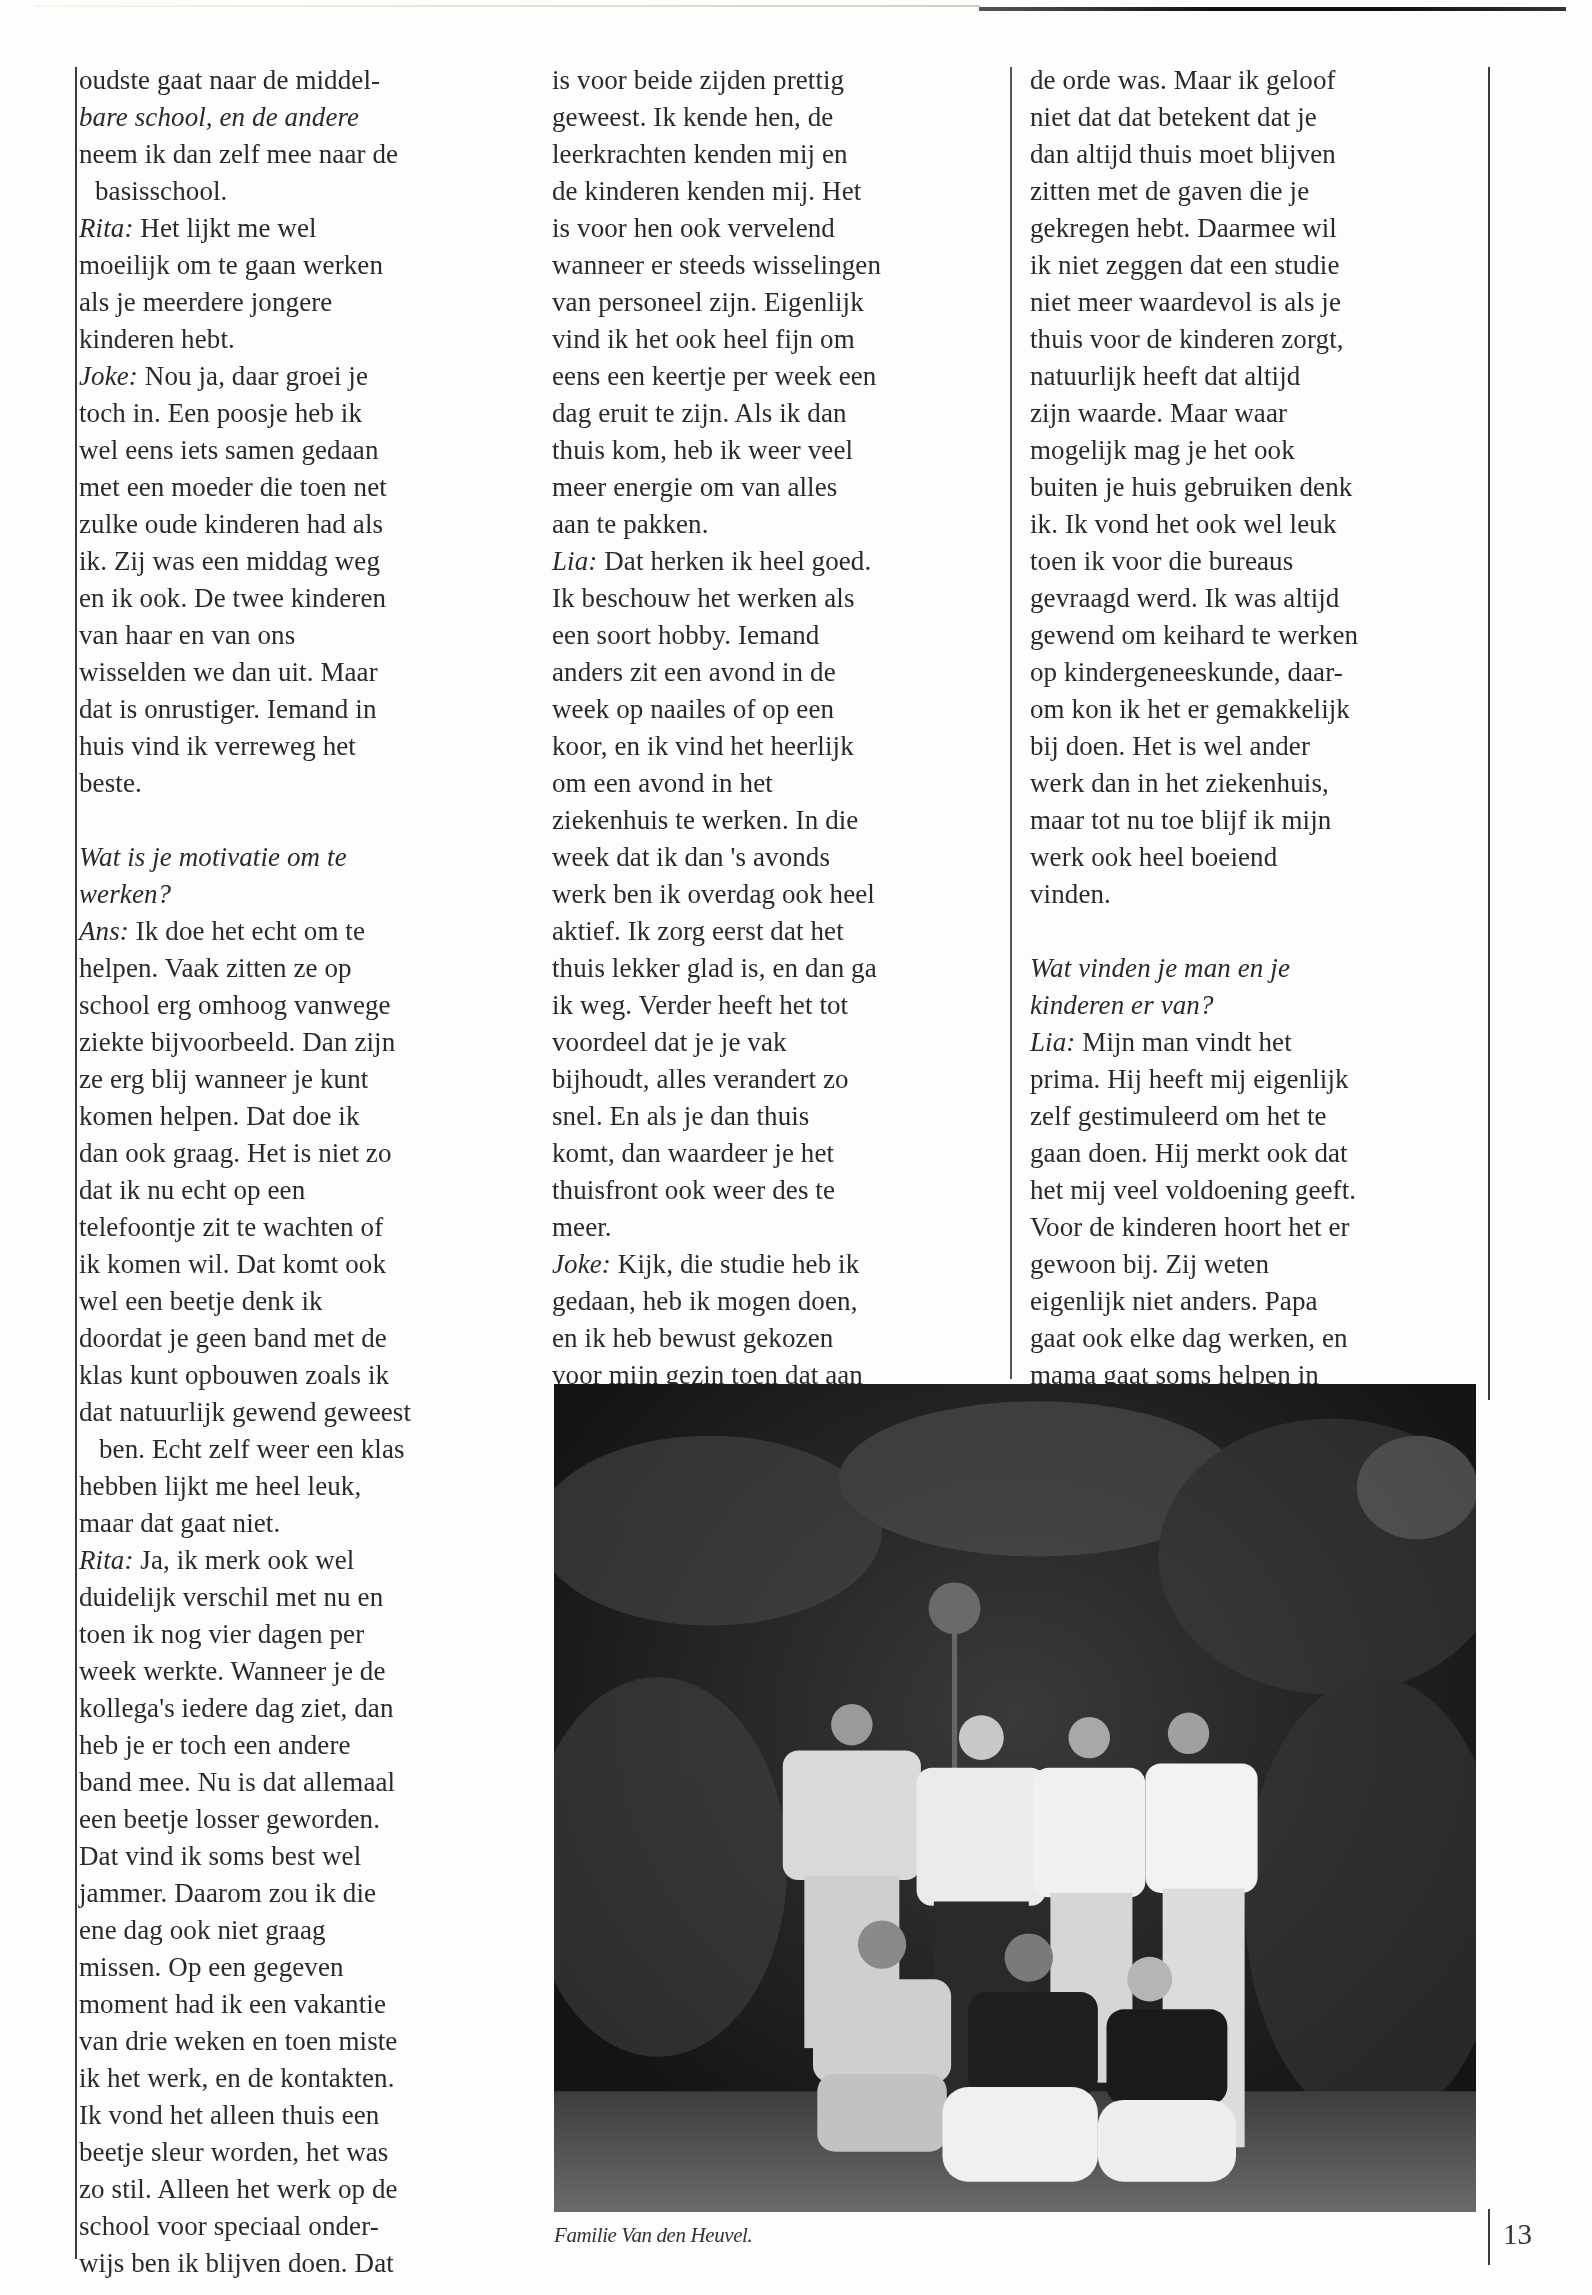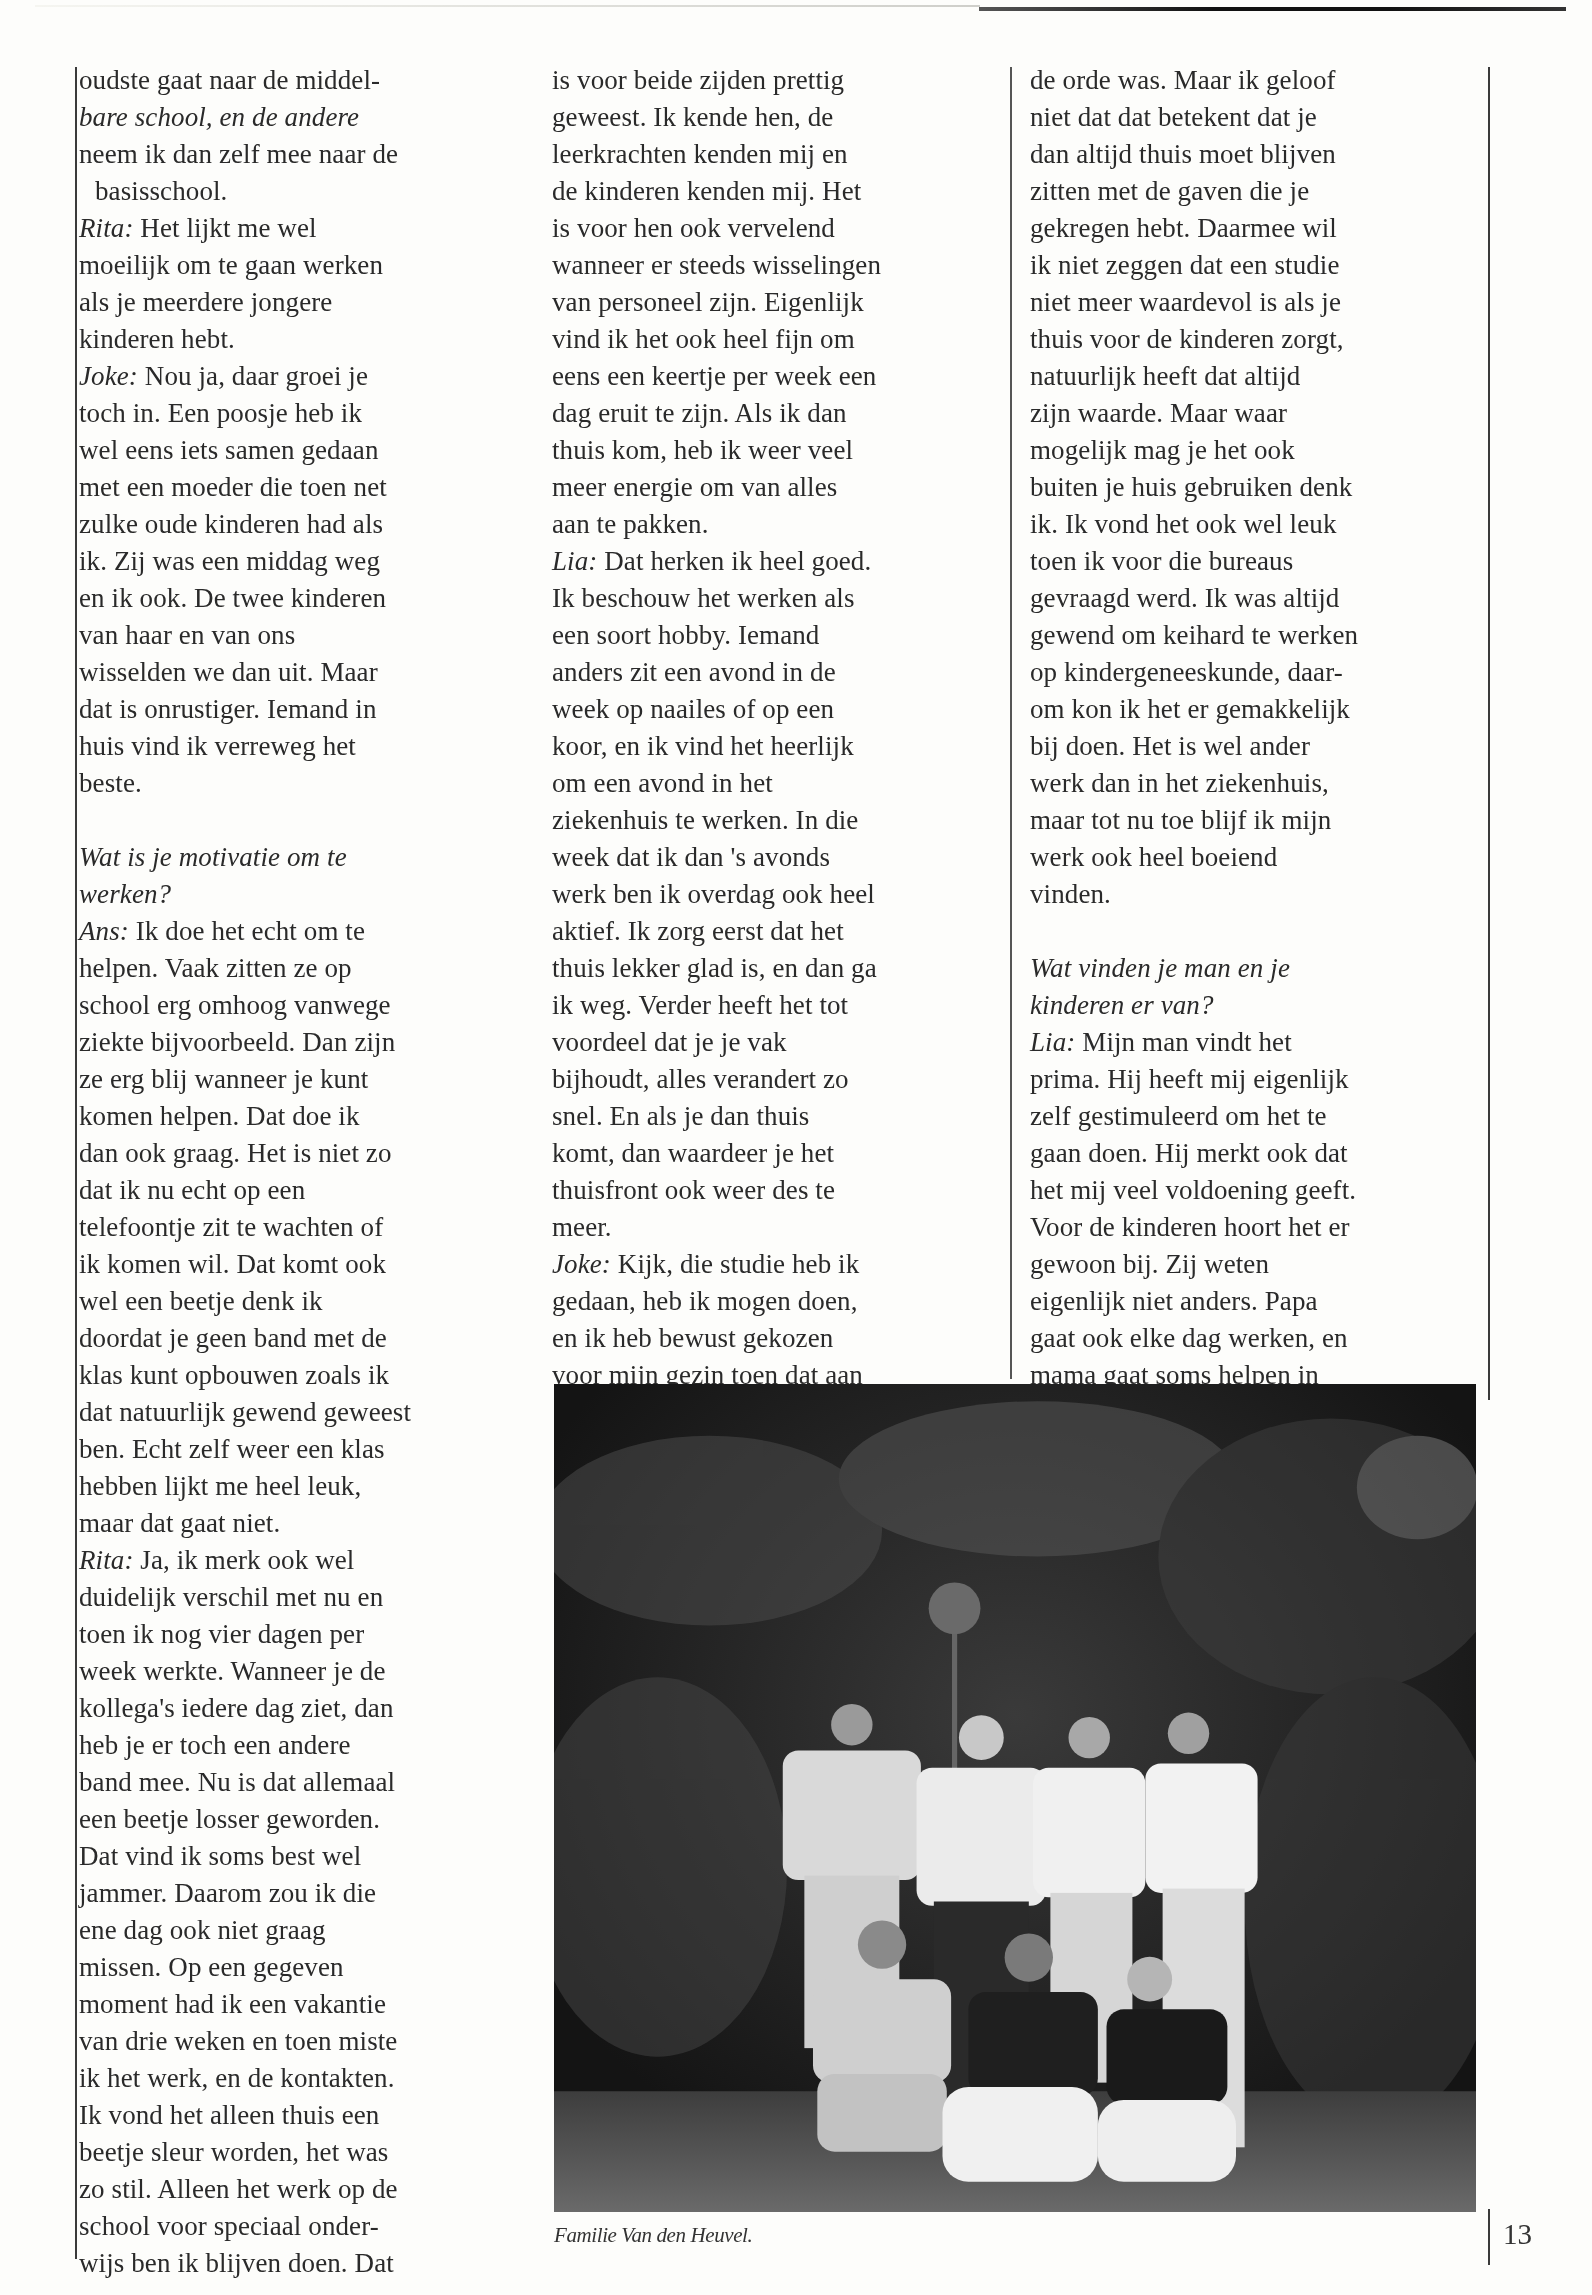--- a/index.html
+++ b/index.html
@@ -88,21 +88,21 @@
     <span class="line"><span style="white-space: pre;">ze erg blij wanneer je kunt</span></span>
     <span class="line"><span style="white-space: pre;">komen helpen. Dat doe ik</span></span>
     <span class="line"><span style="white-space: pre;">dan ook graag. Het is niet zo</span></span>
     <span class="line"><span style="white-space: pre;">dat ik nu echt op een</span></span>
     <span class="line"><span style="white-space: pre;">telefoontje zit te wachten of</span></span>
     <span class="line"><span style="white-space: pre;">ik komen wil. Dat komt ook</span></span>
     <span class="line"><span style="white-space: pre;">wel een beetje denk ik</span></span>
     <span class="line"><span style="white-space: pre;">doordat je geen band met de</span></span>
     <span class="line"><span style="white-space: pre;">klas kunt opbouwen zoals ik</span></span>
     <span class="line"><span style="white-space: pre;">dat natuurlijk gewend geweest</span></span>
-    <span class="line"><span style="white-space: pre;">ben. Echt zelf weer een klas</span></span>
+    <span class="line"><span style="white-space: pre; margin-left: 20px;">ben. Echt zelf weer een klas</span></span>
     <span class="line"><span style="white-space: pre;">hebben lijkt me heel leuk,</span></span>
     <span class="line"><span style="white-space: pre;">maar dat gaat niet.</span></span>
     <span class="line"><span class="speaker">Rita:</span><span style="white-space: pre;"> Ja, ik merk ook wel</span></span>
     <span class="line"><span style="white-space: pre;">duidelijk verschil met nu en</span></span>
     <span class="line"><span style="white-space: pre;">toen ik nog vier dagen per</span></span>
     <span class="line"><span style="white-space: pre;">week werkte. Wanneer je de</span></span>
     <span class="line"><span style="white-space: pre;">kollega's iedere dag ziet, dan</span></span>
     <span class="line"><span style="white-space: pre;">heb je er toch een andere</span></span>
     <span class="line"><span style="white-space: pre;">band mee. Nu is dat allemaal</span></span>
     <span class="line"><span style="white-space: pre;">een beetje losser geworden.</span></span>

